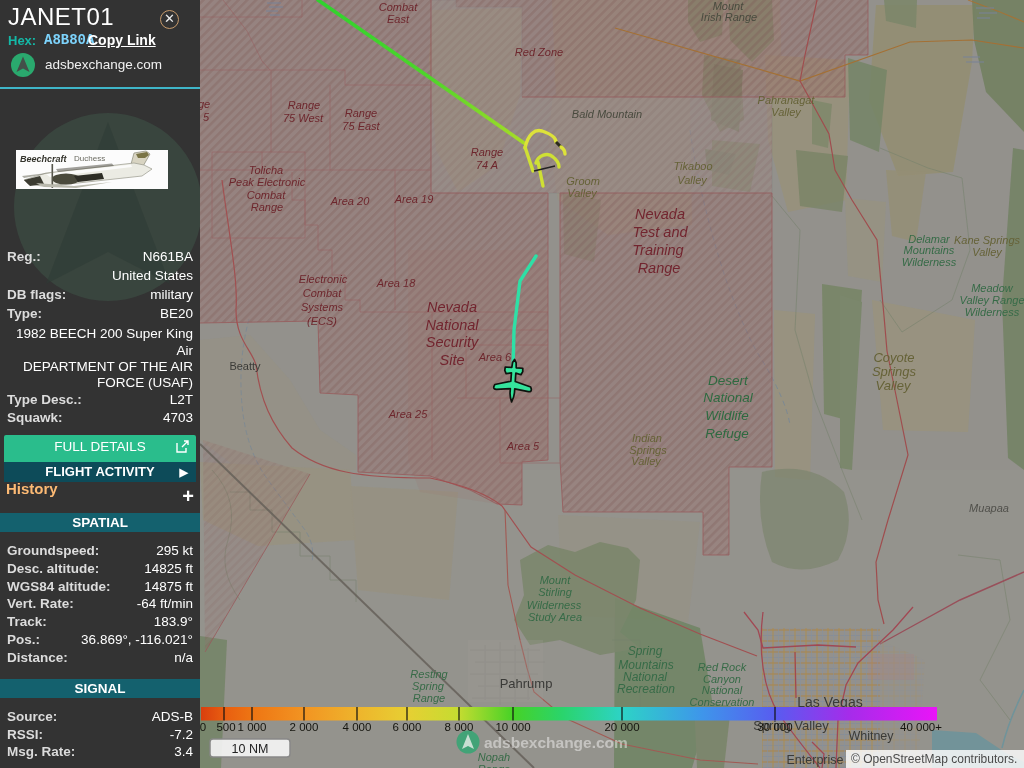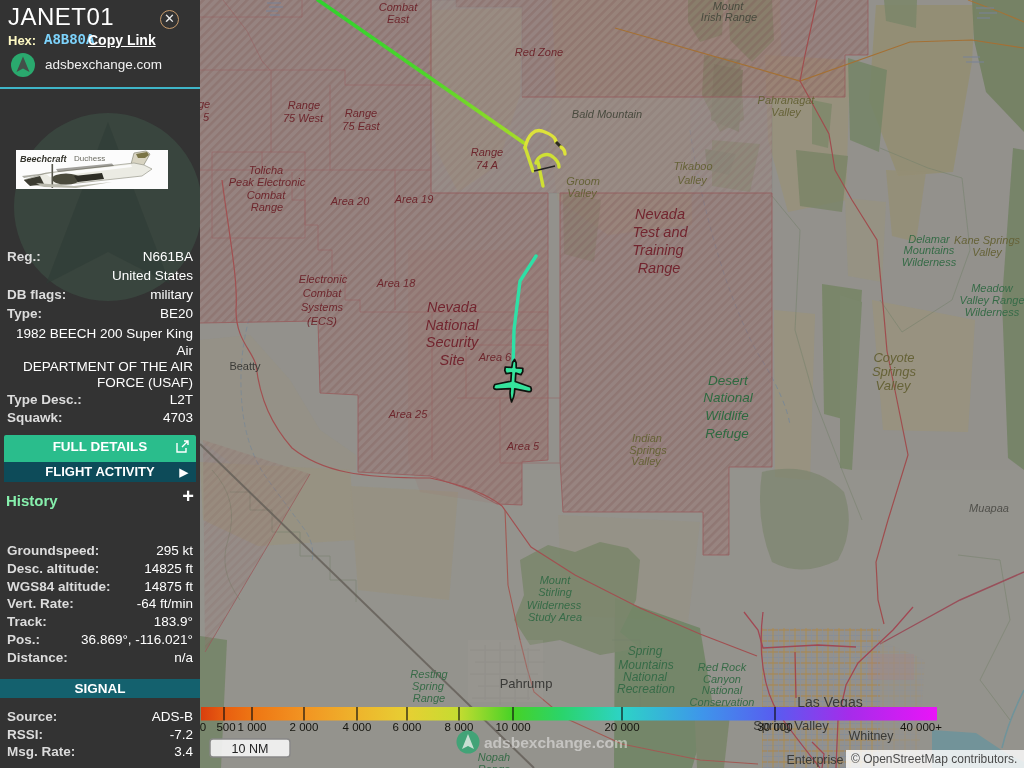--- a/index.html
+++ b/index.html
@@ -17,21 +17,21 @@
 
   <svg style="position:absolute;left:0;top:0" width="200" height="480" viewBox="0 0 200 480">
     <circle cx="108" cy="207" r="94" fill="#3d5146" opacity="0.62"></circle>
     <path d="M108 122 L170 284 L108 252 L46 284 Z" fill="#2d3b34" opacity="0.55"></path>
   </svg>
 
   <div style="position:absolute;left:8px;top:3px;font-size:24px;color:#fff;letter-spacing:0.5px">JANET01</div>
 
   <div style="position:absolute;left:160px;top:10px;width:17px;height:17px;border:1.5px solid #c69a6b;border-radius:50%;color:#eee;font-size:13px;text-align:center;line-height:16px">✕</div>
 
-  <div style="position:absolute;left:8px;top:33px;font-size:13px;color:#fef9c3;font-weight:bold">Hex:</div>
+  <div style="position:absolute;left:8px;top:33px;font-size:13px;color:#14b8a6;font-weight:bold">Hex:</div>
   <div style="position:absolute;left:44px;top:32px;font-size:14px;color:#7dd3fc;font-weight:bold;font-family:'Liberation Mono',monospace">A8B80A</div>
 
   <div style="position:absolute;left:88px;top:32px;font-size:14px;color:#fff;font-weight:bold;text-decoration:underline">Copy Link</div>
 
   <svg style="position:absolute;left:10px;top:52px" width="26" height="26" viewBox="0 0 26 26">
     <circle cx="13" cy="13" r="12" fill="#2aa96e"></circle>
     <path d="M13 4.5 L19.5 20 L13 16.5 L6.5 20 Z" fill="#434f49"></path>
   </svg>
   <div style="position:absolute;left:45px;top:57px;font-size:13.5px;color:#f0f0f0">adsbexchange.com</div>
 
@@ -65,33 +65,34 @@
 
   <div class="row" style="top:305.5px"><b>Type:</b><span class="v">BE20</span></div>
 
   <div class="row" style="top:324.5px;text-align:right;color:#fff;line-height:17.5px">1982 BEECH 200 Super King<br>Air</div>
   <div class="row" style="top:359px;text-align:right;color:#fff;line-height:15.5px">DEPARTMENT OF THE AIR<br>FORCE (USAF)</div>
 
   <div class="row" style="top:392px"><b>Type Desc.:</b><span class="v">L2T</span></div>
 
   <div class="row" style="top:409.5px"><b>Squawk:</b><span class="v">4703</span></div>
 
-  <div style="position:absolute;left:4px;top:435px;width:192px;height:33px;background:#2abd8c;border-radius:2px;color:#fff;font-size:13.5px;font-weight:bold;text-align:center;line-height:23px">FULL DETAILS
+  <div style="position:absolute;left:4px;top:435px;width:192px;height:33px;background:#2abd8c;border-radius:2px;color:#fff;font-size:13.5px;font-weight:normal;text-align:center;line-height:23px">FULL DETAILS
     <svg style="position:absolute;right:7px;top:5px" width="13" height="13" viewBox="0 0 13 13">
         <path d="M1 3 L1 12 L10 12 L10 8 M6 7 L12 1 M8 1 L12 1 L12 5" stroke="#fff" stroke-width="1.4" fill="none"></path>
       </svg>
   </div>
 
   <div style="position:absolute;left:4px;top:462px;width:192px;height:20px;background:#0d4b59;color:#fff;font-size:13px;font-weight:bold;text-align:center;line-height:20px">FLIGHT ACTIVITY
     <span style="position:absolute;right:8px;top:0;font-size:11px">▶</span>
   </div>
 
-  <div style="position:absolute;left:6px;top:492px;font-size:15px;font-weight:bold;color:#86efac">History</div>
+  <div style="position:absolute;left:6px;top:480px;font-size:15px;font-weight:bold;color:#fdba74">History</div>
   <div style="position:absolute;right:6px;top:485px;font-size:20px;font-weight:bold;color:#fff">+</div>
 
+  <div class="hdr" style="top:513px">SPATIAL</div>
 
   <div class="row" style="top:543px"><b>Groundspeed:</b><span class="v">295 kt</span></div>
   <div class="row" style="top:561px"><b>Desc. altitude:</b><span class="v">14825 ft</span></div>
   <div class="row" style="top:578.5px"><b>WGS84 altitude:</b><span class="v">14875 ft</span></div>
   <div class="row" style="top:596px"><b>Vert. Rate:</b><span class="v">-64 ft/min</span></div>
   <div class="row" style="top:614px"><b>Track:</b><span class="v">183.9°</span></div>
   <div class="row" style="top:632px"><b>Pos.:</b><span class="v">36.869°, -116.021°</span></div>
   <div class="row" style="top:649.5px"><b>Distance:</b><span class="v">n/a</span></div>
 
   <div class="hdr" style="top:679px">SIGNAL</div>

